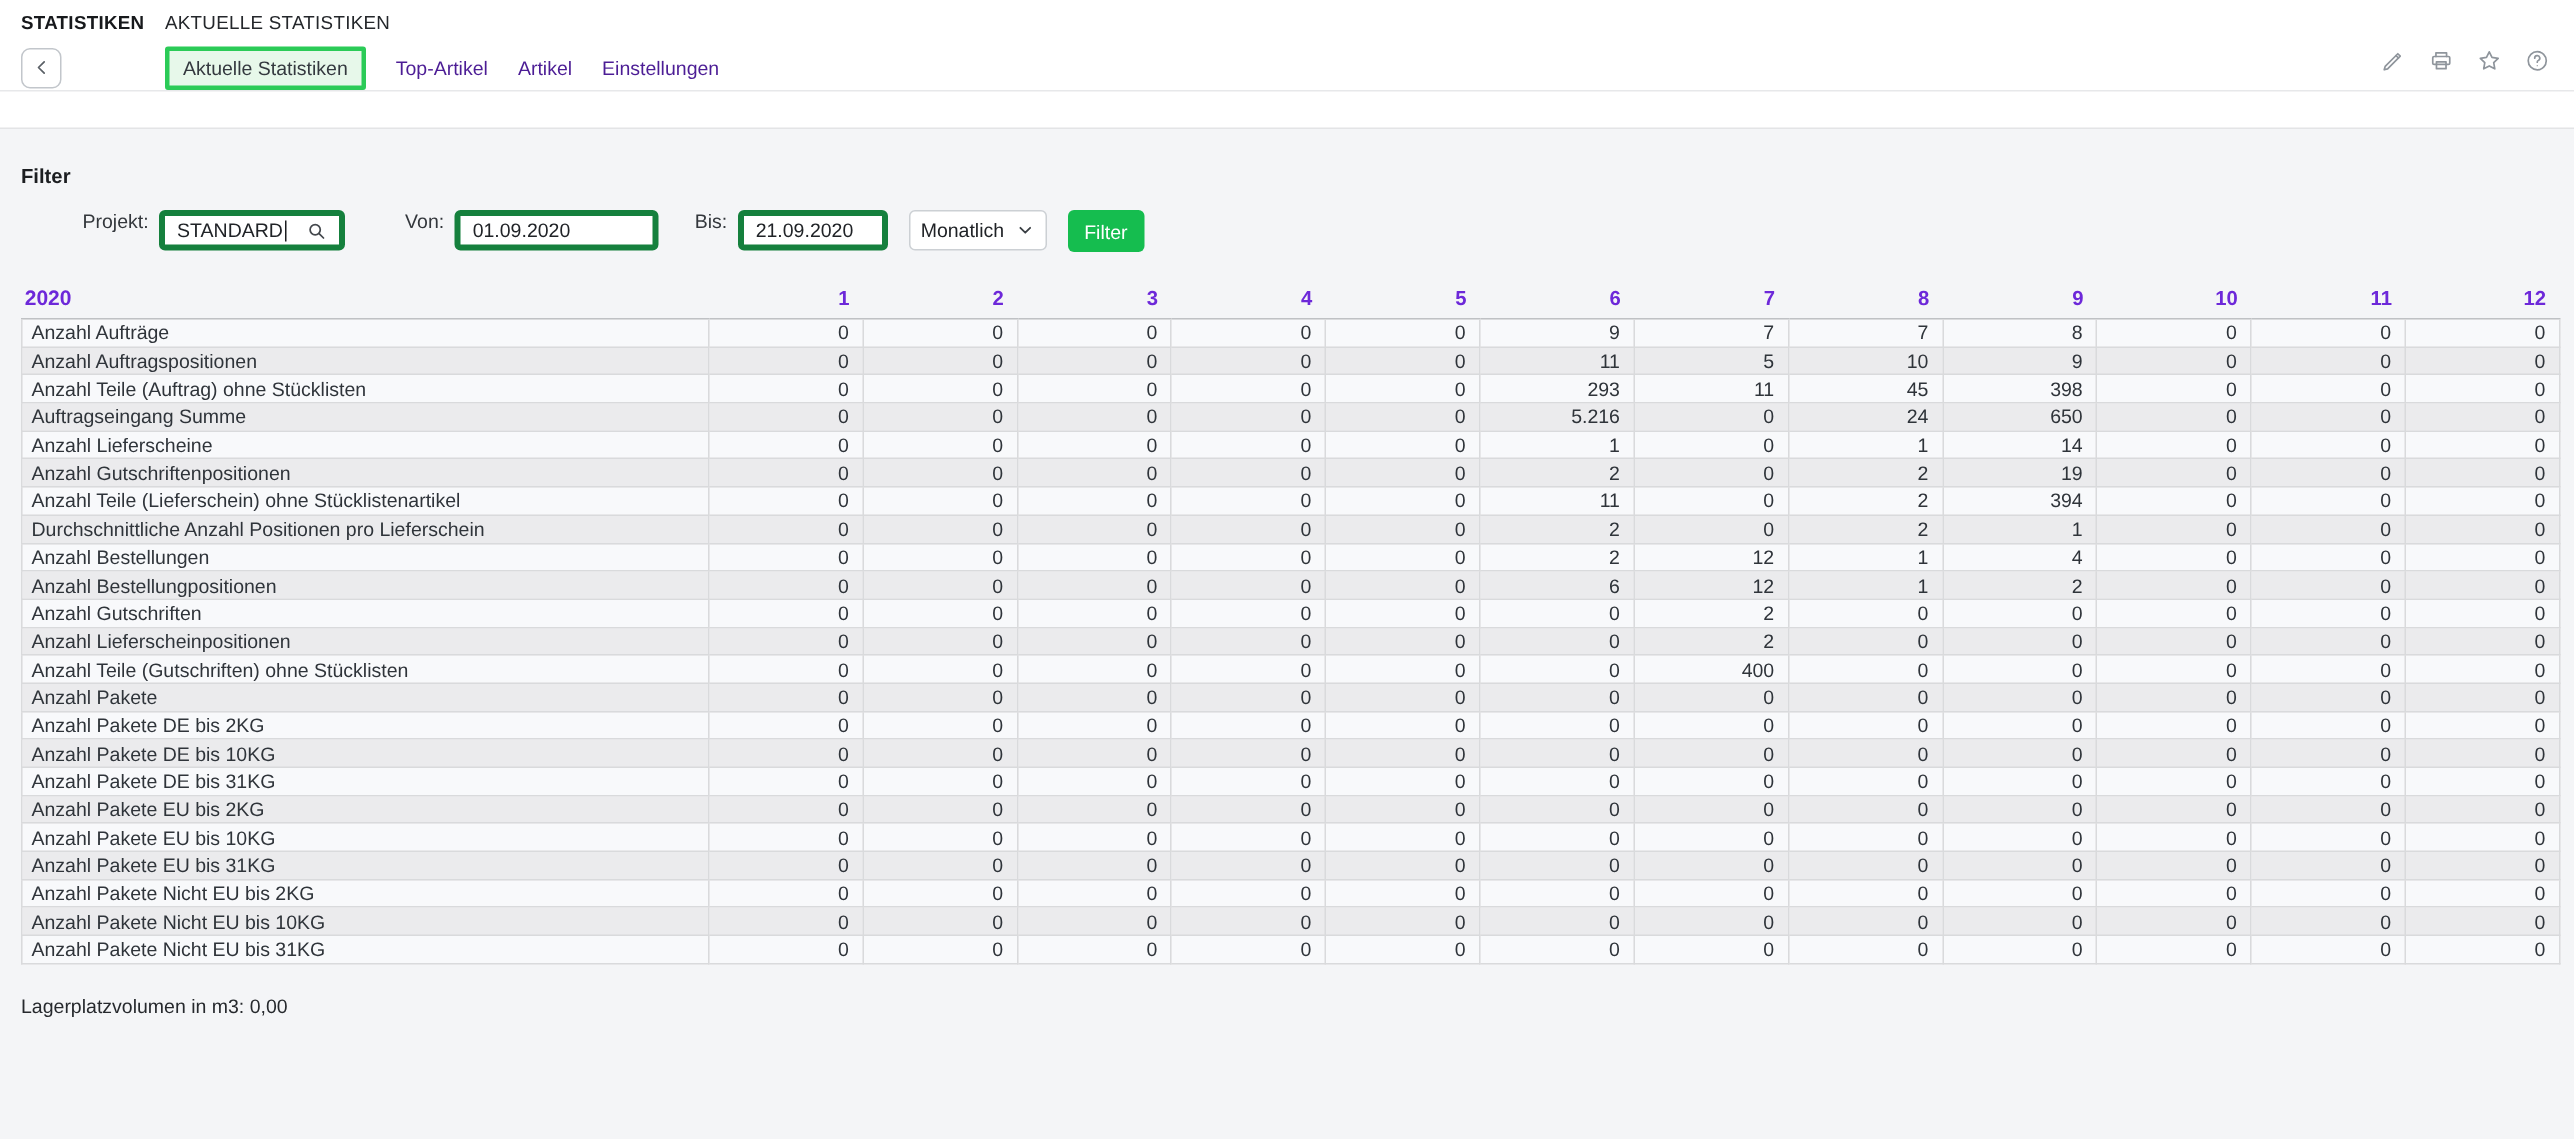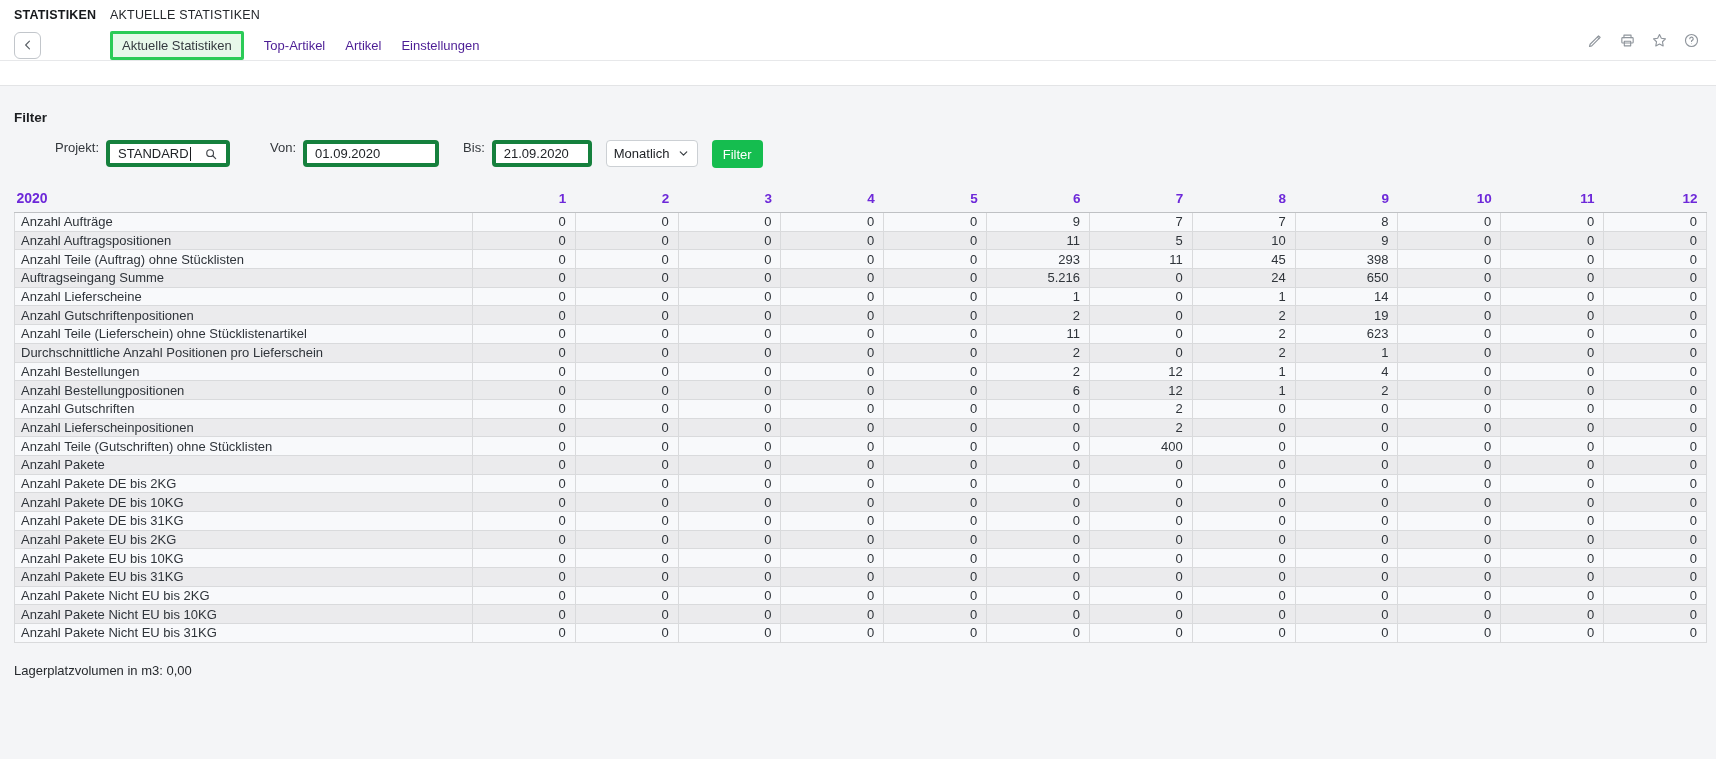--- a/index.html
+++ b/index.html
@@ -397,21 +397,21 @@
         <tr>
           <td class="label">Anzahl Teile (Lieferschein) ohne Stücklistenartikel</td>
           <td class="num">0</td>
           <td class="num">0</td>
           <td class="num">0</td>
           <td class="num">0</td>
           <td class="num">0</td>
           <td class="num">11</td>
           <td class="num">0</td>
           <td class="num">2</td>
-          <td class="num">623</td>
+          <td class="num">394</td>
           <td class="num">0</td>
           <td class="num">0</td>
           <td class="num">0</td>
         </tr>
         <tr>
           <td class="label">Durchschnittliche Anzahl Positionen pro Lieferschein</td>
           <td class="num">0</td>
           <td class="num">0</td>
           <td class="num">0</td>
           <td class="num">0</td>

